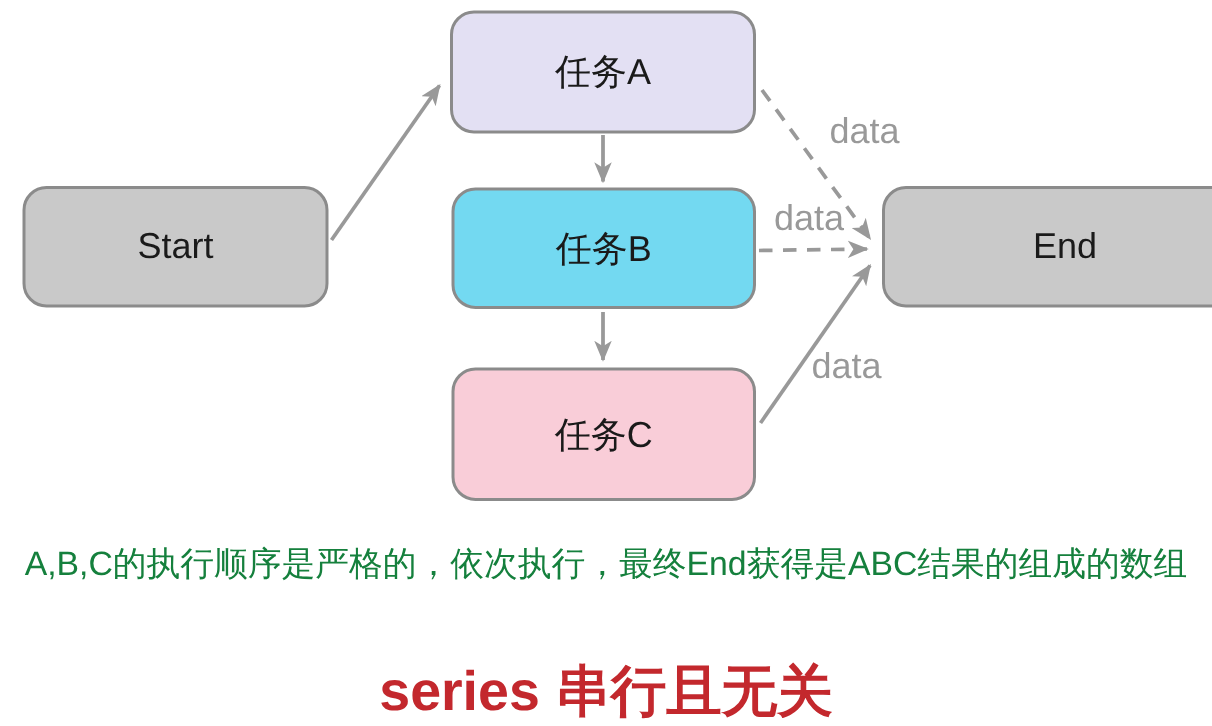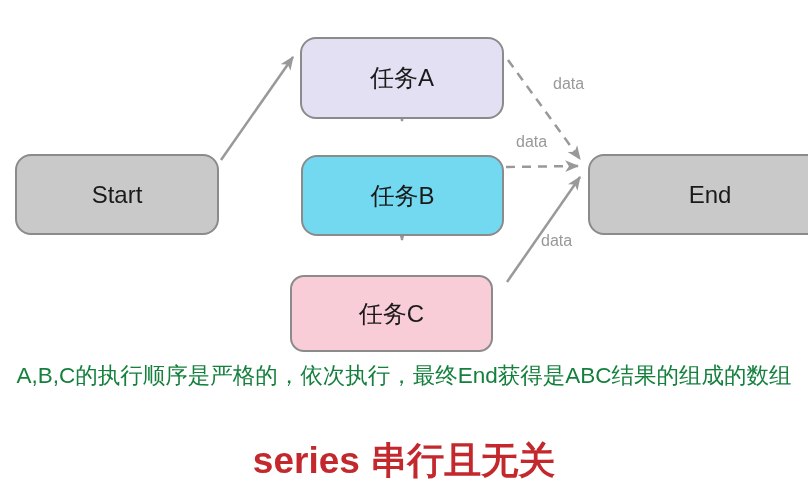--- a/index.html
+++ b/index.html
@@ -19,31 +19,30 @@
   .node {
     position: absolute;
     box-sizing: border-box;
     border: 2.5px solid #8b8b8b;
     border-radius: 16px;
     display: flex;
     align-items: center;
     justify-content: center;
     font-size: 24px;
     color: #1a1a1a;
-    margin-top: 30px;
   }
   .node-start  { left: 15px;  top: 124px; width: 204px; height: 81px; }
   .node-task-a { left: 300px; top: 7px;   width: 204px; height: 82px; }
   .node-task-b { left: 301px; top: 125px; width: 203px; height: 81px; }
-  .node-task-c { left: 290px; top: 245px; width: 203px; height: 77px; border-radius: 14px; }
+  .node-task-c { left: 301px; top: 245px; width: 203px; height: 89px; }
   .node-end    { left: 588px; top: 124px; width: 244px; height: 81px; text-align: center; }
   .edge-label {
     position: absolute;
     color: #999999;
-    font-size: 16px;
+    font-size: 24px;
     line-height: 1;
     white-space: nowrap;
   }
   .edge-label-a { left: 553px; top: 76px; }
   .edge-label-b { left: 516px; top: 134px; }
   .edge-label-c { left: 541px; top: 233px; }
   .caption {
     position: absolute;
     left: 0; right: 0;
     top: 360px;

